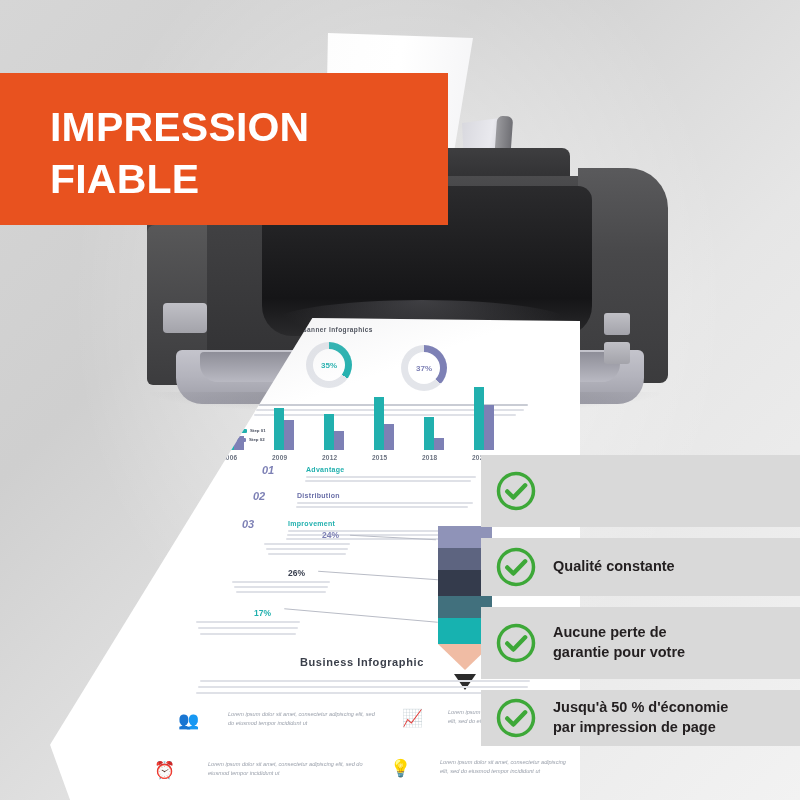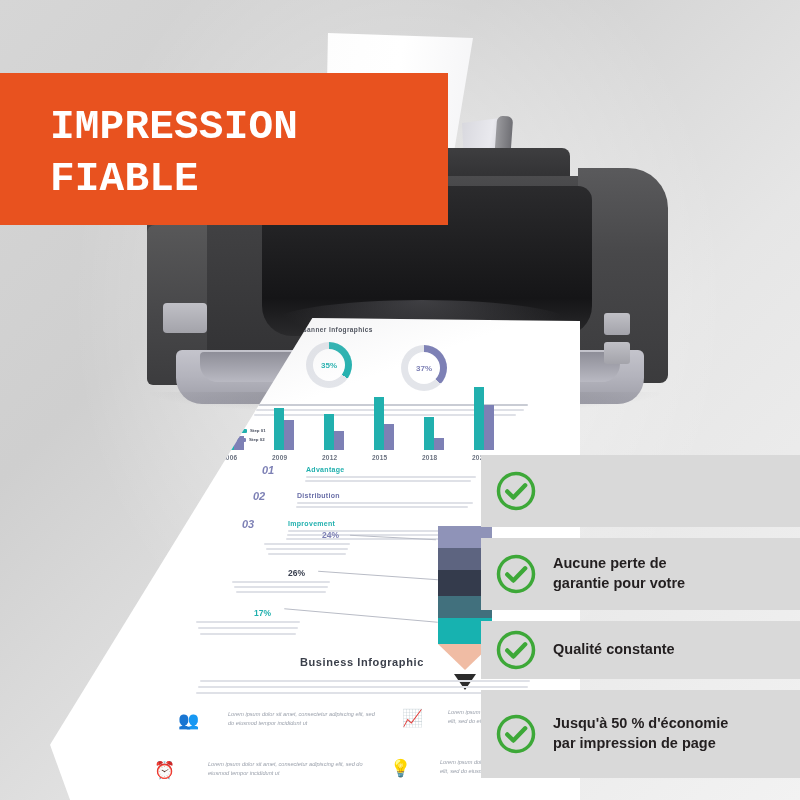--- a/index.html
+++ b/index.html
@@ -224,21 +224,20 @@
   
   .ficon { position: absolute; font-size: 17px; }
   .ftext { position: absolute; font-size: 5.6px; line-height: 1.55; color: #9aa0ab; font-style: italic; }
 
   
   .banner {
     position: absolute;
     left: 0; top: 73px;
     width: 448px; height: 152px;
     background: #e8521f;
-    font-family: Liberation Mono, monospace;
   }
   .banner-title {
     position: absolute;
     left: 50px; top: 28px;
     color: #ffffff;
     font-size: 41px;
     font-weight: bold;
     line-height: 1.28;
     letter-spacing: .2px;
     white-space: pre-line;
@@ -419,36 +418,36 @@
 FIABLE</div>
   </div>
 
   <div class="features" id="features">
       <div class="feature" style="height: 72px;">
         <span class="feature-check"><svg viewBox="0 0 48 48" width="42" height="42">
             <circle cx="24" cy="24" r="20" fill="none" stroke="#3da838" stroke-width="4"></circle>
             <path d="M14 24.5 L21 31.5 L34.5 17.5" fill="none" stroke="#3da838" stroke-width="5" stroke-linecap="round" stroke-linejoin="round"></path>
           </svg></span>
       </div>
+      <div class="feature" style="height: 58px;">
+        <span class="feature-check"><svg viewBox="0 0 48 48" width="42" height="42">
+            <circle cx="24" cy="24" r="20" fill="none" stroke="#3da838" stroke-width="4"></circle>
+            <path d="M14 24.5 L21 31.5 L34.5 17.5" fill="none" stroke="#3da838" stroke-width="5" stroke-linecap="round" stroke-linejoin="round"></path>
+          </svg></span>
+        <span class="feature-label">Qualité constante</span>
+      </div>
       <div class="feature" style="height: 72px;">
         <span class="feature-check"><svg viewBox="0 0 48 48" width="42" height="42">
             <circle cx="24" cy="24" r="20" fill="none" stroke="#3da838" stroke-width="4"></circle>
             <path d="M14 24.5 L21 31.5 L34.5 17.5" fill="none" stroke="#3da838" stroke-width="5" stroke-linecap="round" stroke-linejoin="round"></path>
           </svg></span>
         <span class="feature-label">Aucune perte de
 garantie pour votre</span>
       </div>
-      <div class="feature" style="height: 58px;">
-        <span class="feature-check"><svg viewBox="0 0 48 48" width="42" height="42">
-            <circle cx="24" cy="24" r="20" fill="none" stroke="#3da838" stroke-width="4"></circle>
-            <path d="M14 24.5 L21 31.5 L34.5 17.5" fill="none" stroke="#3da838" stroke-width="5" stroke-linecap="round" stroke-linejoin="round"></path>
-          </svg></span>
-        <span class="feature-label">Qualité constante</span>
-      </div>
-      <div class="feature" style="height: 88px;">
+      <div class="feature" style="height: 56px;">
         <span class="feature-check"><svg viewBox="0 0 48 48" width="42" height="42">
             <circle cx="24" cy="24" r="20" fill="none" stroke="#3da838" stroke-width="4"></circle>
             <path d="M14 24.5 L21 31.5 L34.5 17.5" fill="none" stroke="#3da838" stroke-width="5" stroke-linecap="round" stroke-linejoin="round"></path>
           </svg></span>
         <span class="feature-label">Jusqu'à 50 % d'économie
 par impression de page</span>
       </div>
     </div>
 
 </div>

